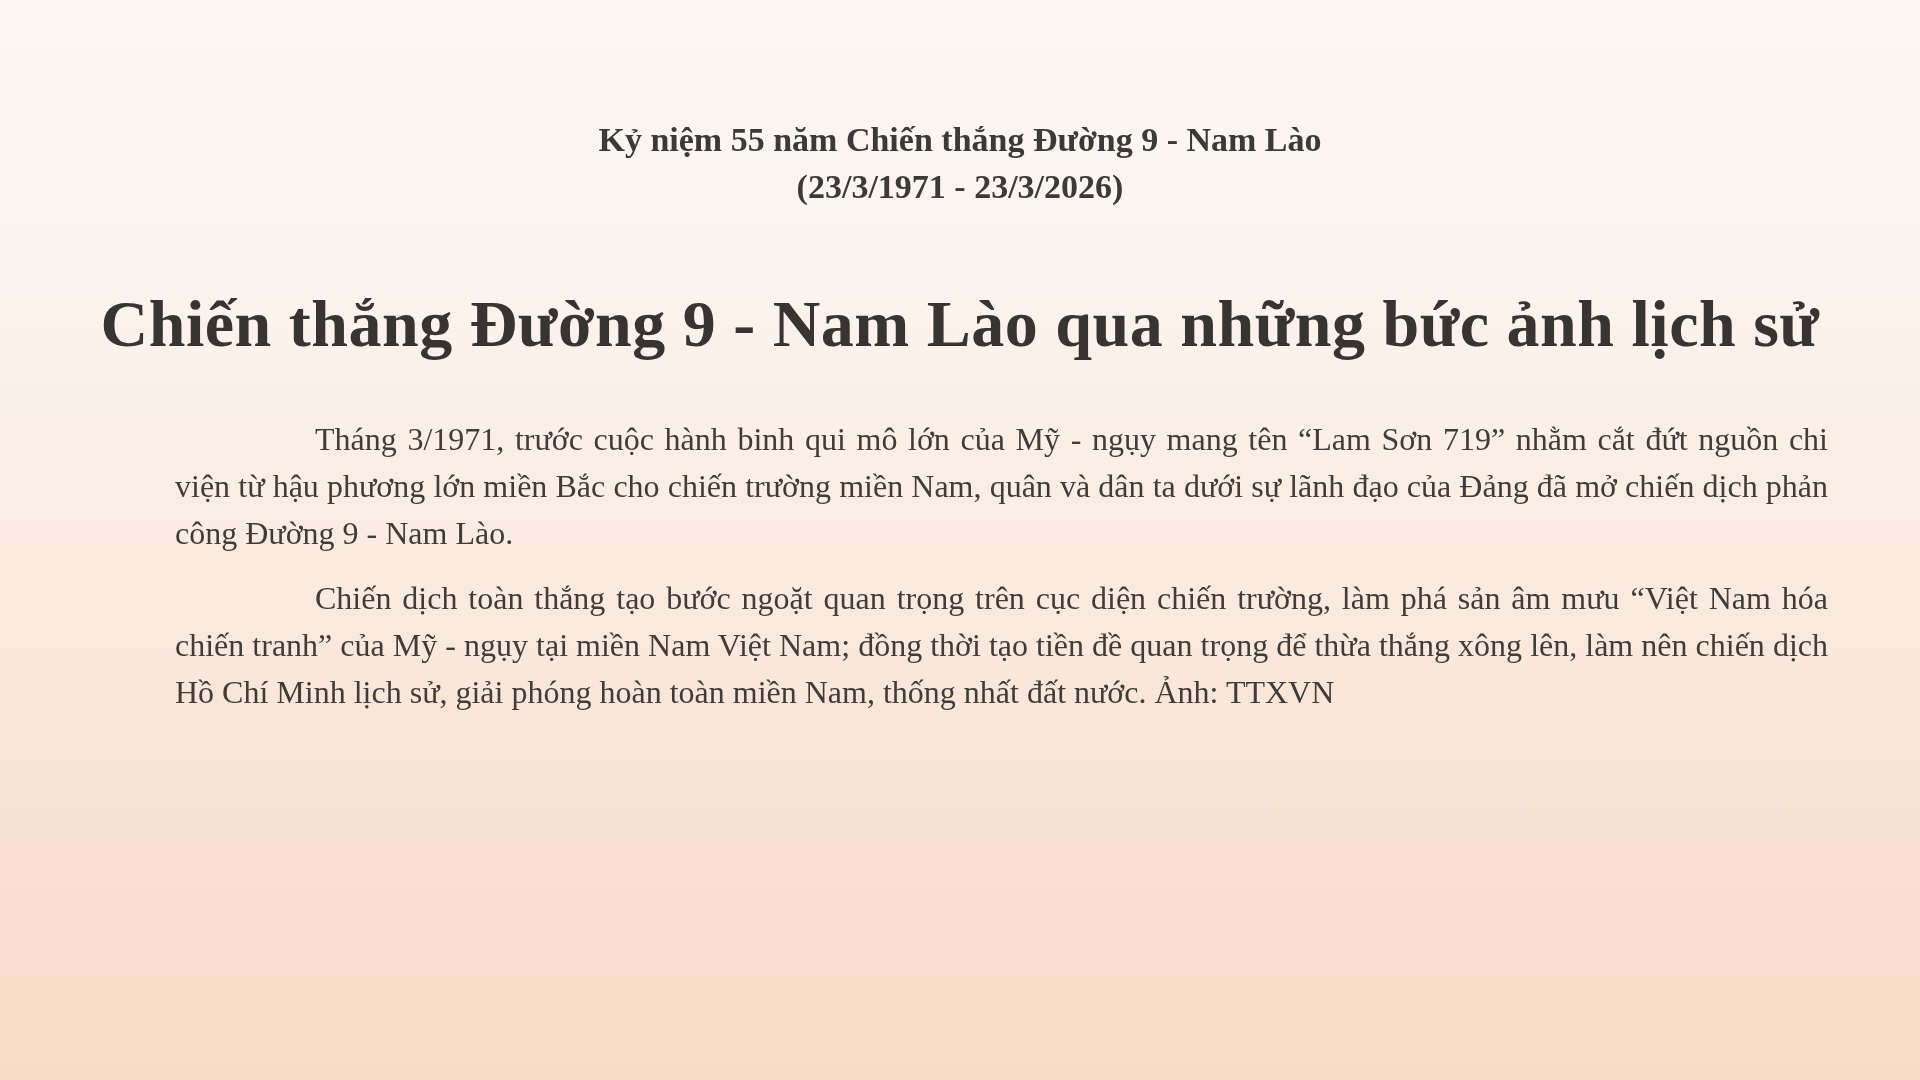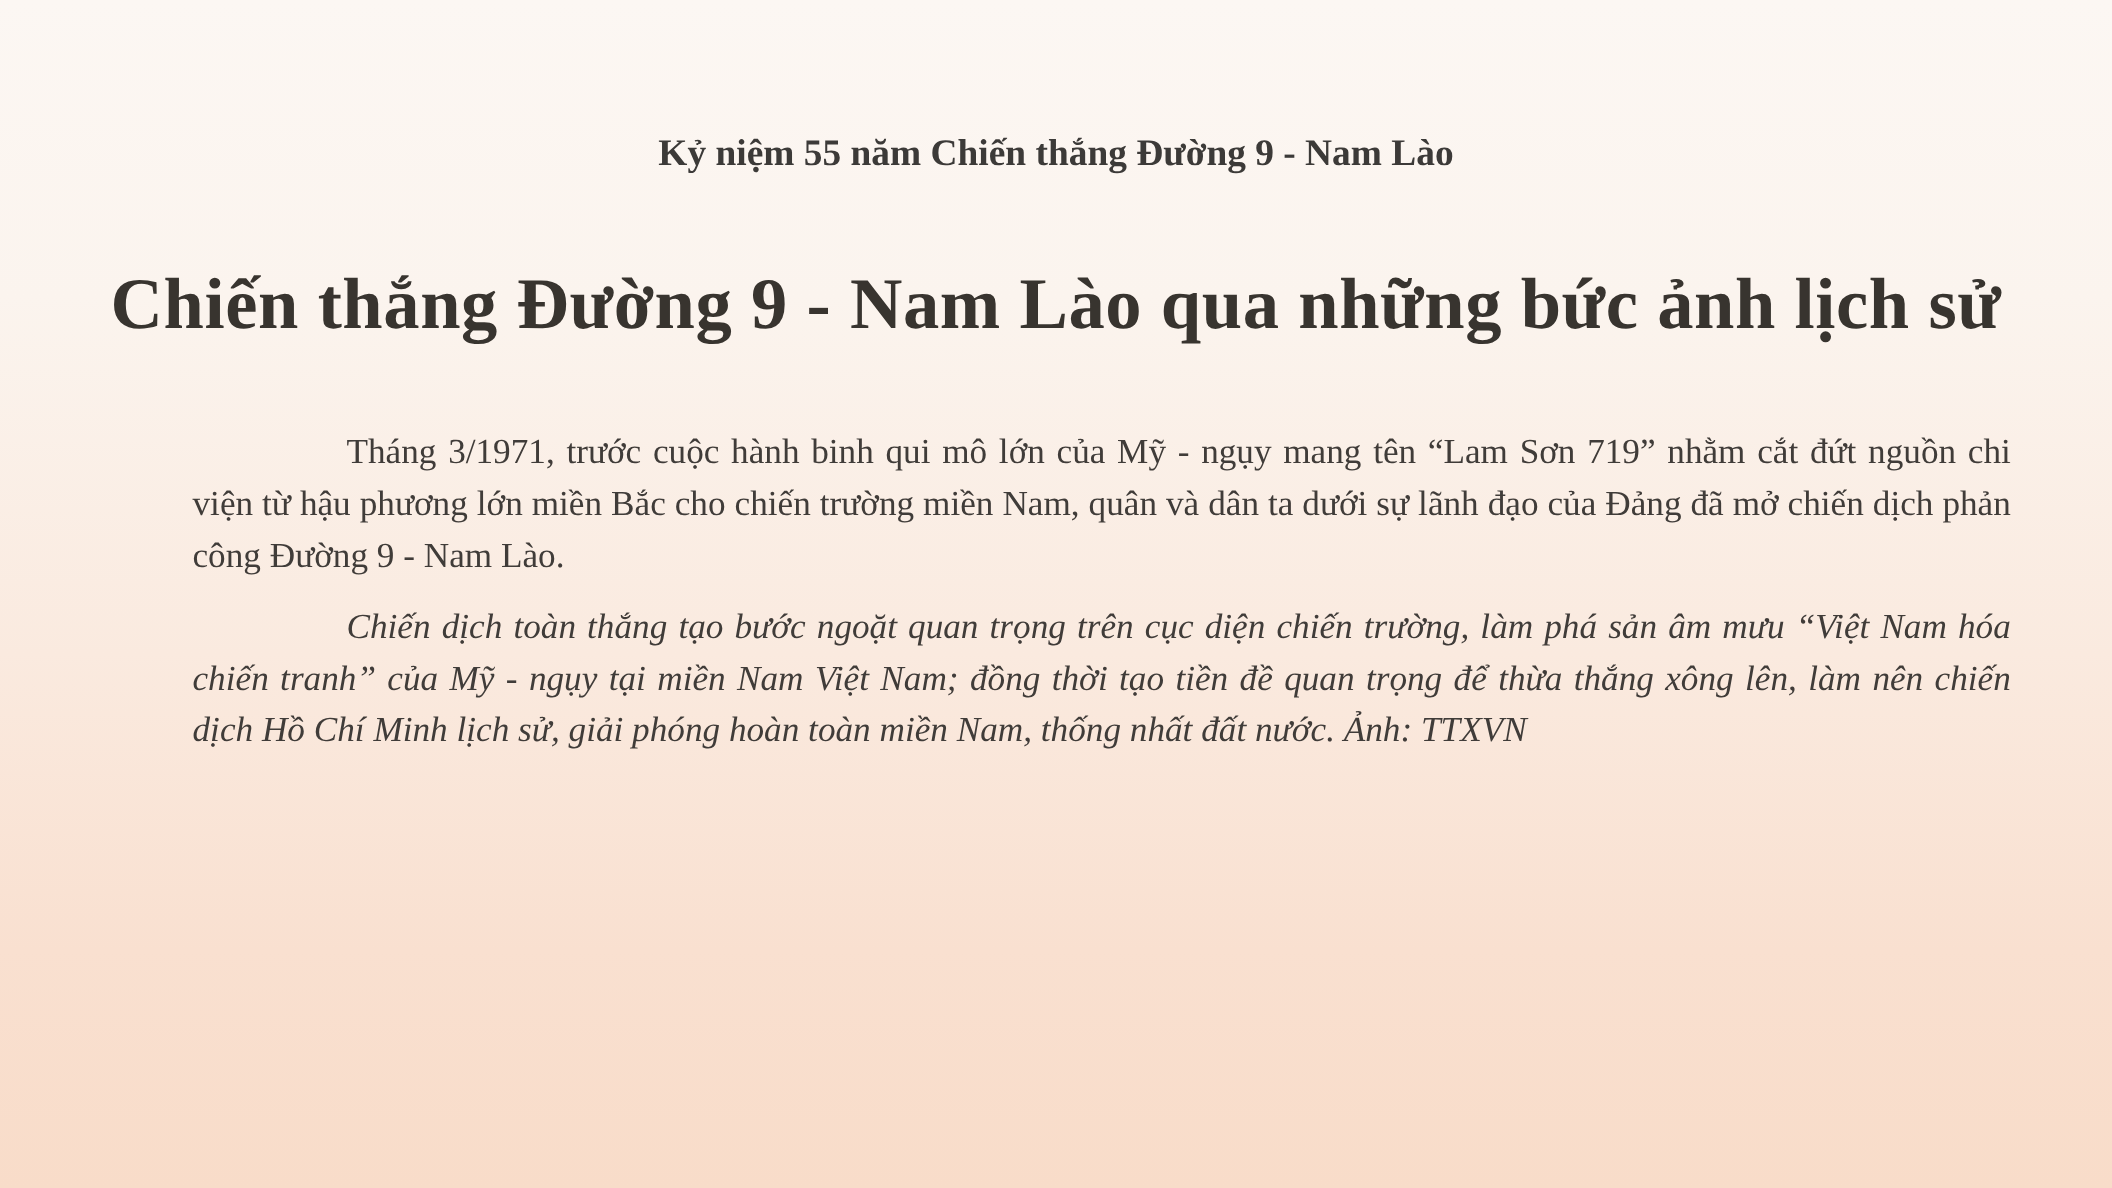--- a/index.html
+++ b/index.html
@@ -40,44 +40,44 @@
     margin: 0;
     margin-top: 84px;
     text-align: center;
     font-weight: bold;
     font-size: 66px;
     line-height: 60px;
     color: #38342f;
     letter-spacing: 0.5px;
   }
   .body-block {
-    margin-top: 80px;
+    margin-top: 62px;
     padding-left: 175px;
     padding-right: 92px;
   }
   .body-block p {
     margin: 0;
     font-size: 32px;
     line-height: 47px;
     text-align: justify;
     text-indent: 140px;
     color: #403c39;
   }
   .body-block p + p {
     margin-top: 18px;
-    font-style: italic;
   }
 </style>
 </head>
 <body>
 
 <div class="page">
 
   <div class="header-block">
     <span class="hline">Kỷ niệm 55 năm Chiến thắng Đường 9 - Nam Lào</span>
+    <span class="hline">(23/3/1971 - 23/3/2026)</span>
   </div>
 
   <h1 class="main-title">Chiến thắng Đường 9 - Nam Lào qua những bức ảnh lịch sử</h1>
 
   <div class="body-block">
     <p>Tháng 3/1971, trước cuộc hành binh qui mô lớn của Mỹ - ngụy mang tên “Lam Sơn 719” nhằm cắt đứt nguồn chi viện từ hậu phương lớn miền Bắc cho chiến trường miền Nam, quân và dân ta dưới sự lãnh đạo của Đảng đã mở chiến dịch phản công Đường 9 - Nam Lào.</p>
     <p>Chiến dịch toàn thắng tạo bước ngoặt quan trọng trên cục diện chiến trường, làm phá sản âm mưu “Việt Nam hóa chiến tranh” của Mỹ - ngụy tại miền Nam Việt Nam; đồng thời tạo tiền đề quan trọng để thừa thắng xông lên, làm nên chiến dịch Hồ Chí Minh lịch sử, giải phóng hoàn toàn miền Nam, thống nhất đất nước. Ảnh: TTXVN</p>
   </div>
 
 </div>

